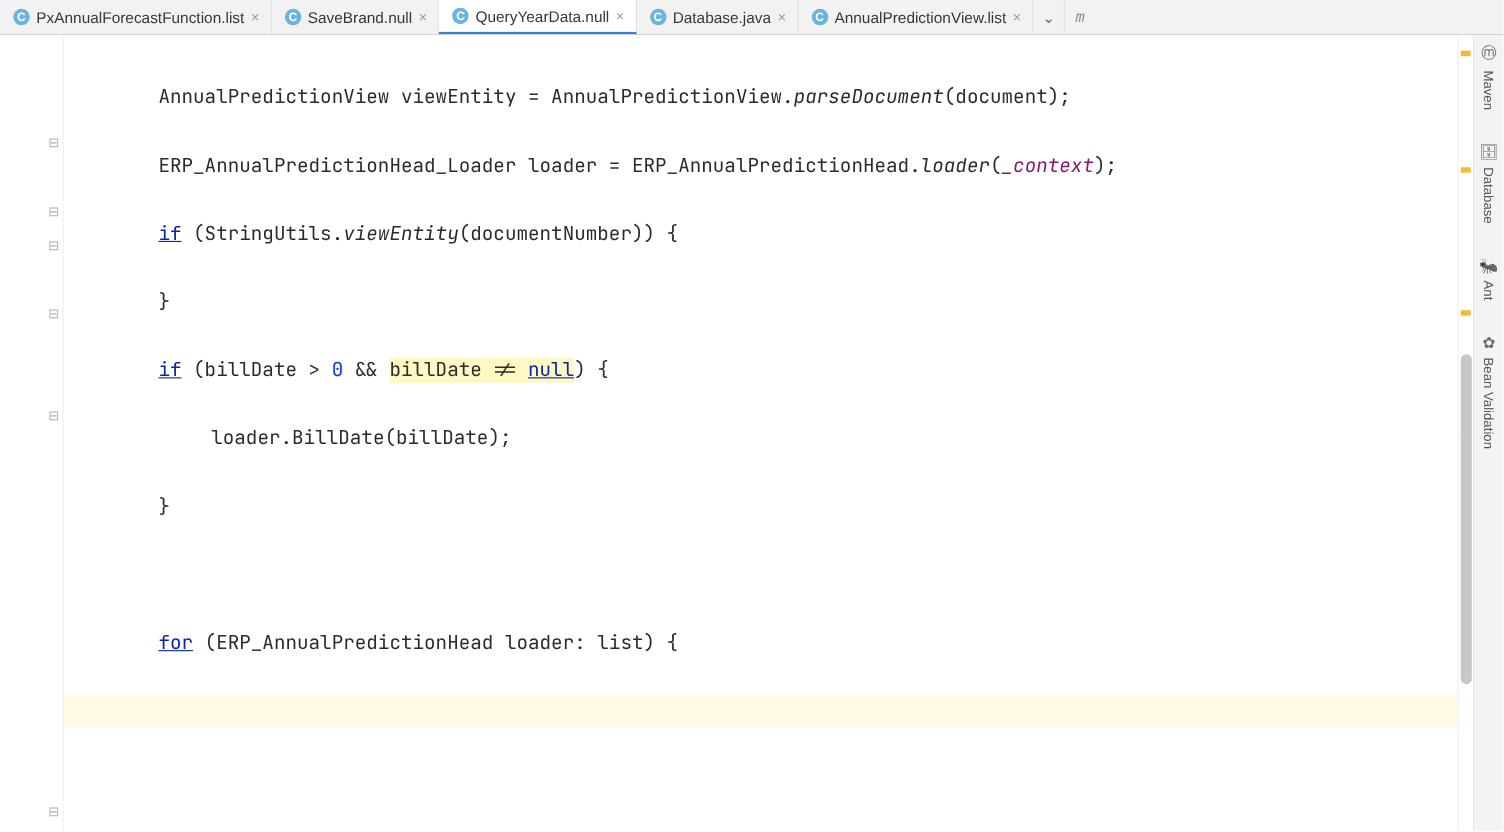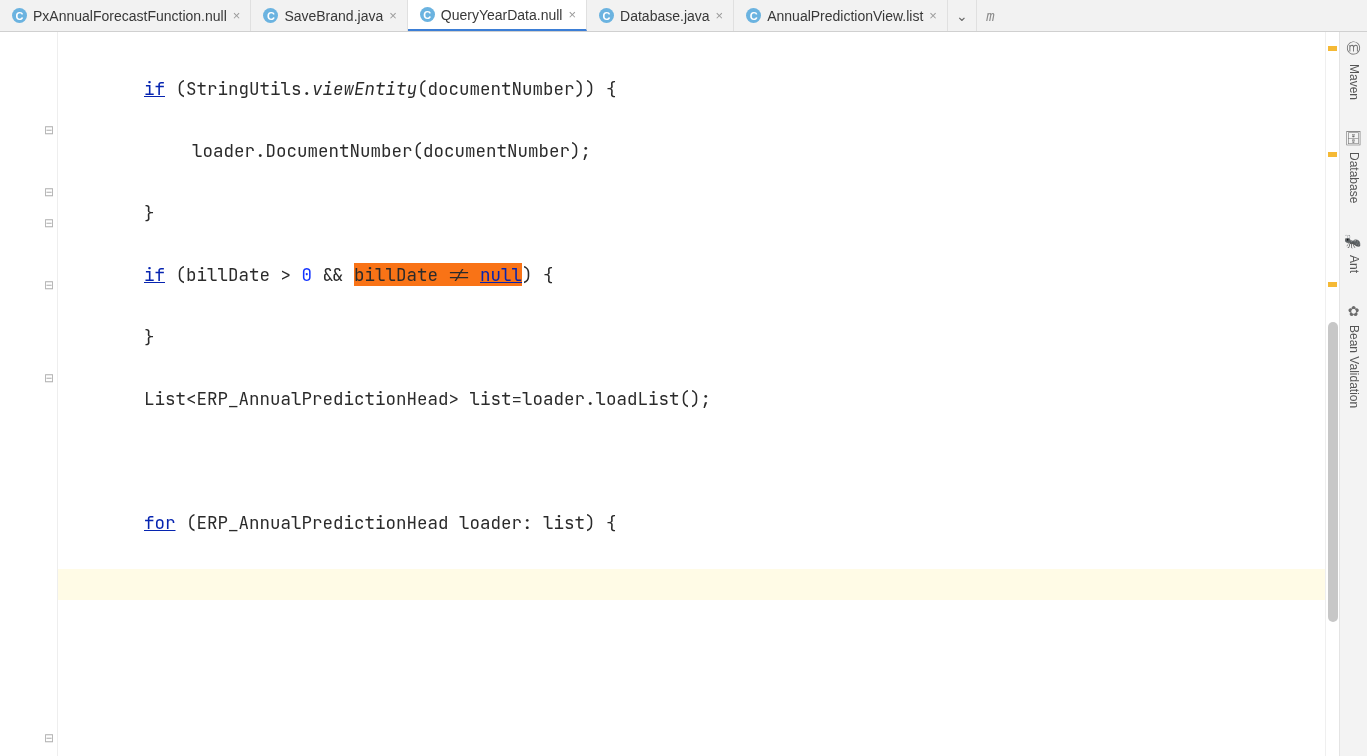--- a/index.html
+++ b/index.html
@@ -39,21 +39,21 @@
   }
   .code { padding: 10px 0 0 0; white-space: pre; }
   .line { height:31px; padding-left: 16px; }
   .line.bg-caret { background:#fffbe6; }
   .i1 { padding-left: 86px; }
   .i2 { padding-left: 134px; }
   .kw { color:#0624b0;text-decoration:underline; }
   .num { color:#1232ff; }
   .str-it { font-style: italic; }
   .field { color:#8b186e; font-style: italic; }
-  .hl { background:#f97316; }
+  .hl { background:#fef9c3; }
   .right-rail {
     width:28px; background:#f3f3f3; border-left:1px solid #e4e4e4;
     display:flex; flex-direction:column; align-items:center; padding-top:4px; gap:22px;
     font-size:12px; color:#555;
   }
   .rail-item { writing-mode: vertical-rl; text-orientation: mixed; cursor:pointer;
     display:flex; align-items:center; gap:6px; padding:4px 0;}
   .rail-icon { writing-mode: horizontal-tb; font-size:14px; color:#6c6c6c;}
   .marker-col {
     width:14px; background:#fff; border-left:1px solid #efefef; position:relative;
@@ -69,26 +69,26 @@
   }
 </style>
 </head>
 <body>
 
 <div class="app">
 
   <div class="tabbar">
     <div class="tab">
       <span class="cicon">C</span>
-      <span>PxAnnualForecastFunction.null</span>
+      <span>PxAnnualForecastFunction.list</span>
       <span class="close">×</span>
     </div>
     <div class="tab">
       <span class="cicon">C</span>
-      <span>SaveBrand.java</span>
+      <span>SaveBrand.null</span>
       <span class="close">×</span>
     </div>
     <div class="tab active">
       <span class="cicon">C</span>
       <span>QueryYearData.null</span>
       <span class="close">×</span>
     </div>
     <div class="tab">
       <span class="cicon">C</span>
       <span>Database.java</span>
@@ -113,26 +113,27 @@
       <span class="fold" style="top:92px">⊟</span>
       <span class="fold" style="top:154px">⊟</span>
       <span class="fold" style="top:185px">⊟</span>
       <span class="fold" style="top:247px">⊟</span>
       <span class="fold" style="top:340px">⊟</span>
       <span class="fold" style="top:700px">⊟</span>
     </div>
 
     <div class="editor">
       <div class="code">
+<div class="line i1"><span>AnnualPredictionView viewEntity = AnnualPredictionView.</span><span class="str-it">parseDocument</span><span>(document);</span></div>
+<div class="line i1"><span>ERP_AnnualPredictionHead_Loader loader = ERP_AnnualPredictionHead.</span><span class="str-it">loader</span><span>(</span><span class="field">_context</span><span>);</span></div>
 <div class="line i1"><span class="kw">if</span><span> (StringUtils.</span><span class="str-it">viewEntity</span><span>(documentNumber)) {</span></div>
-<div class="line i2"><span>loader.DocumentNumber(documentNumber);</span></div>
 <div class="line i1"><span>}</span></div>
 <div class="line i1"><span class="kw">if</span><span> (billDate &gt; </span><span class="num">0</span><span> &amp;&amp; </span><span class="hl"><span>billDate != </span><span class="kw">null</span></span><span>) {</span></div>
+<div class="line i2"><span>loader.BillDate(billDate);</span></div>
 <div class="line i1"><span>}</span></div>
-<div class="line i1"><span>List&lt;ERP_AnnualPredictionHead&gt; list=loader.loadList();</span></div>
 <div class="line i1"><span></span></div>
 <div class="line i1"><span class="kw">for</span><span> (ERP_AnnualPredictionHead loader: list) {</span></div>
 <div class="line i2 bg-caret"></div>
 
 
 
 
 
 
 

